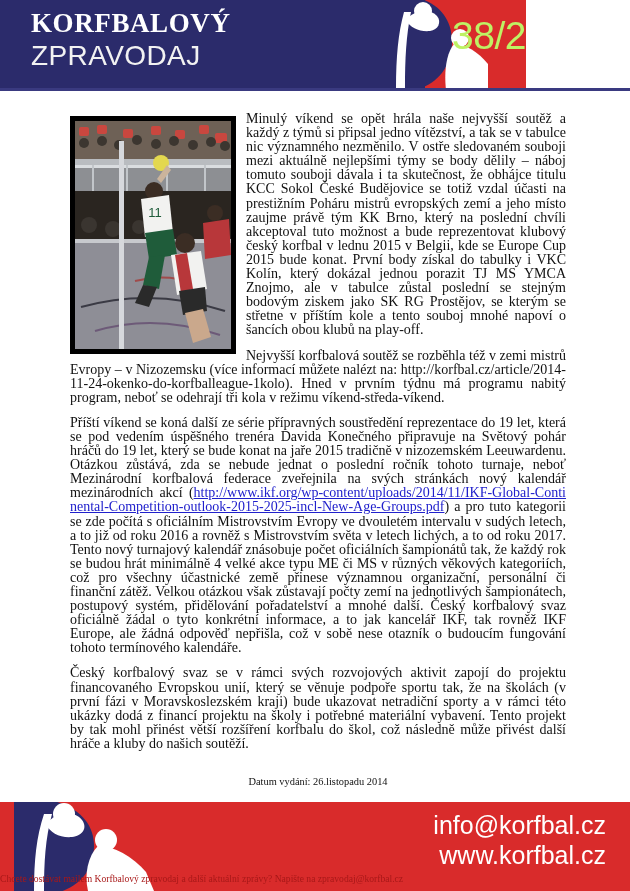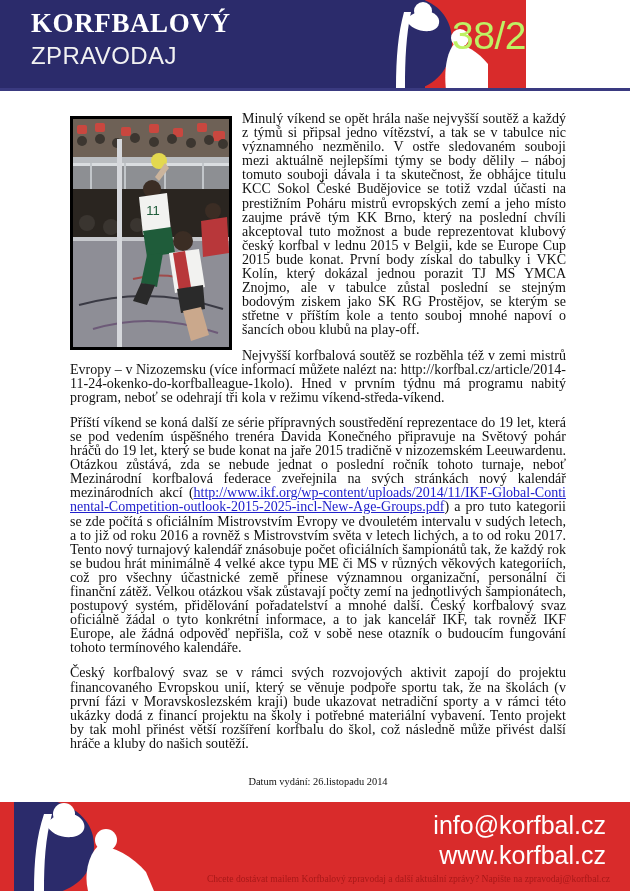--- a/index.html
+++ b/index.html
@@ -49,21 +49,21 @@
     font-weight: bold;
     font-size: 27px;
     color: #ffffff;
     letter-spacing: 0.6px;
     line-height: 30px;
     white-space: nowrap;
   }
   .title-sub {
     font-family: "Liberation Sans", sans-serif;
     font-weight: normal;
-    font-size: 24px;
+    font-size: 28px;
     color: #f2f2f2;
     letter-spacing: 0.4px;
     line-height: 32px;
     margin-top: 2px;
     white-space: nowrap;
   }
   .issue-number {
     position: absolute;
     left: 452px;
     top: 14px;
@@ -88,21 +88,21 @@
     top: 112px;
     width: 496px;
   }
   .photo {
     float: left;
     width: 156px;
     height: 228px;
     margin: 4px 10px 4px 0;
     position: relative;
     overflow: hidden;
-    border: 3px solid #000000;
+    border: 5px solid #000000;
     background: #7a7f86;
   }
   .photo svg { display: block; }
 
   p.para {
     margin: 0 0 11px 0;
     font-family: "Liberation Serif", serif;
     font-size: 14px;
     line-height: 14.1px;
     color: #101010;
@@ -152,21 +152,20 @@
     font-size: 25px;
     color: #ffffff;
     line-height: 30px;
     white-space: nowrap;
   }
   .footer-note {
     position: absolute;
     left: 0;
     right: 8px;
     top: 71px;
-    text-align: right;
     padding-right: 12px;
     font-family: "Liberation Serif", serif;
     font-size: 9.6px;
     color: #a81818;
     white-space: nowrap;
   }
 </style>
 </head>
 <body>
 

